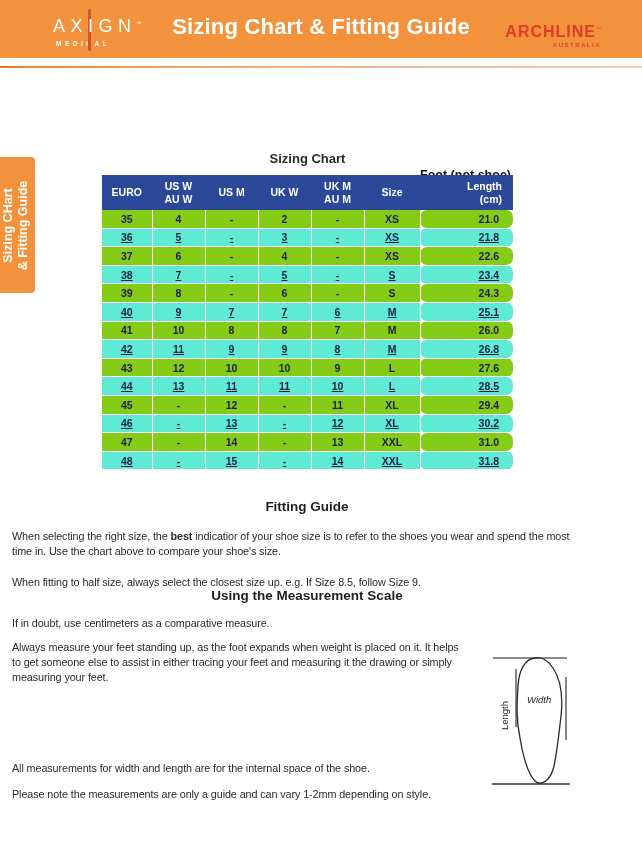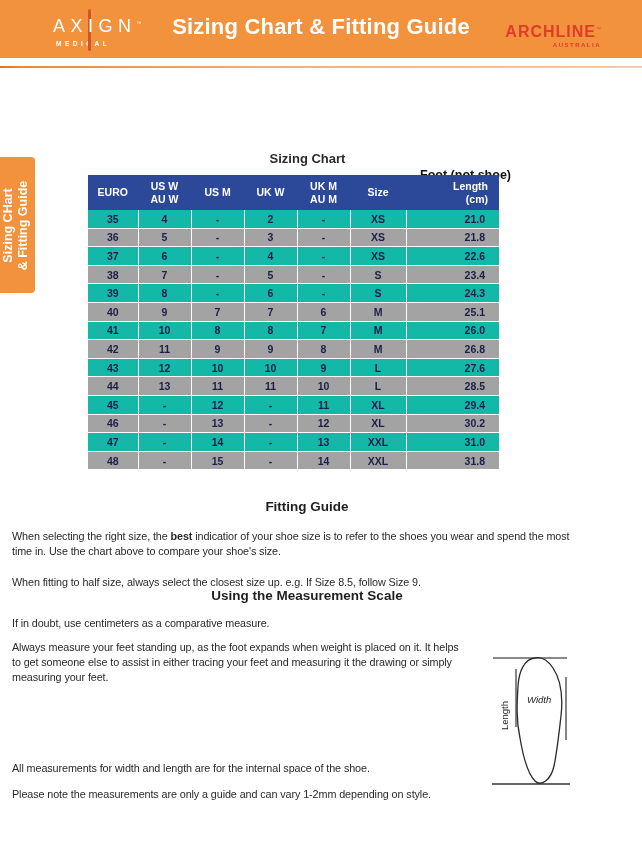--- a/index.html
+++ b/index.html
@@ -27,31 +27,31 @@
             border-radius:0 4px 4px 0;}
   .side-tab-text{position:absolute;width:136px;height:35px;left:-50.5px;top:50.5px;
                  transform:rotate(-90deg);text-align:center;color:#fff;font-weight:bold;
                  font-size:12.5px;line-height:15px;}
 
   
   .chart-title{position:absolute;left:102px;width:411px;top:151px;text-align:center;
                font-size:13px;font-weight:bold;color:#2b2b2b;}
   .chart-note{position:absolute;left:102px;width:409px;top:168px;text-align:right;
               font-size:12.5px;font-weight:bold;color:#111;}
-  #sizing-table{position:absolute;left:88px;top:175px;border-collapse:collapse;table-layout:fixed;}
+  #sizing-table{position:absolute;left:102px;top:175px;border-collapse:collapse;table-layout:fixed;}
   #sizing-table th{background:#2C4899;color:#fff;font-size:10.5px;font-weight:bold;height:35px;
                    vertical-align:middle;text-align:center;padding:0;line-height:13px;
                    border-right:1px solid #2C4899;}
   #sizing-table th.last-col{text-align:right;padding-right:11px;}
   #sizing-table td{height:17.6px;text-align:center;font-size:10.5px;font-weight:bold;color:#1D1D47;
                    border-right:1px solid #fff;border-bottom:1px solid #fff;padding:0;}
-  #sizing-table td.last-col{text-align:right;padding-right:14px;border-right:none;}
+  #sizing-table td.last-col{text-align:right;padding-right:14px;border-right:none;border-radius:7px;}
   #sizing-table th:last-child{border-right:none;}
-  #sizing-table tr.a td{background:#14b8a6;}
-  #sizing-table tr.b td{background:#a3a3a3;}
+  #sizing-table tr.a td{background:#84cc16;}
+  #sizing-table tr.b td{background:#5eead4;text-decoration:underline;}
 
   
   .sec-heading{position:absolute;left:24px;width:566px;text-align:center;font-weight:bold;
                font-size:13.5px;color:#1f1f1f;}
   .body-text{position:absolute;left:12px;font-size:10.8px;color:#2a2a2a;line-height:15px;
              letter-spacing:-0.1px;}
   #fg-heading{top:499px;}
   #fg-p1{top:529px;width:572px;}
   #fg-p2{top:575px;width:572px;}
   #ms-heading{top:588px;}

